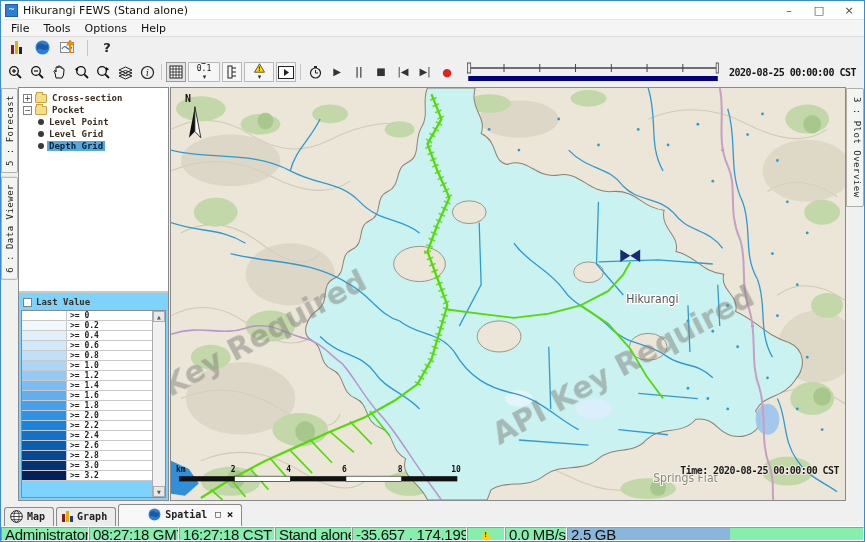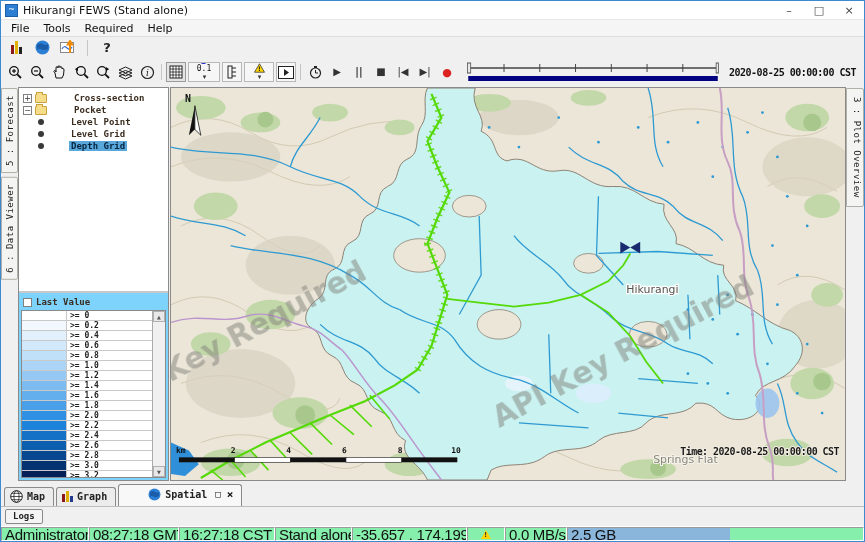--- a/index.html
+++ b/index.html
@@ -62,21 +62,21 @@
     background:#fff; margin:1px 0 0 0; min-height:0; }
   .tree{ height:205px; overflow:hidden; padding:4px 2px 2px 4px; font-family:"DejaVu Sans Mono",monospace;
     font-size:9px; font-weight:bold; color:#3b2d20; border-bottom:2px solid #c8c8c8; }
   .tree-row{ display:flex; align-items:center; height:12px; gap:3px; white-space:nowrap; }
   .expander{ width:9px; height:9px; border:1px solid #808080; background:#fff; font-size:8px; line-height:7px;
     text-align:center; color:#333; font-weight:normal; flex:0 0 auto; font-family:"DejaVu Sans",sans-serif;}
   .folder{ width:12px; height:9px; background:#f5dd8a; border:1px solid #c9a23e; border-radius:1px; position:relative; flex:0 0 auto;}
   .folder:before{ content:""; position:absolute; top:-3px; left:0; width:5px; height:2px; background:#f5dd8a; border:1px solid #c9a23e; border-bottom:none; }
   .bullet{ width:6px; height:6px; border-radius:50%; background:#3a3a3a; flex:0 0 auto; margin-left:1px; }
   .tree-child{ margin-left:14px; }
-  .tree-label{ padding:0 2px;margin-left:22px; }
+  .tree-label{ padding:0 2px; }
   .tree-label.selected{ background:#58a8dc; color:#06233c; }
   
   .legend{ flex:1; display:flex; flex-direction:column; min-height:0; padding:2px; background:#7dd3fc; }
   .legend-header{ height:15px; display:flex; align-items:center; gap:4px; padding:1px 2px 2px 2px;
     font-family:"DejaVu Sans Mono",monospace; font-size:9px; font-weight:bold; color:#3b2d20; }
   .checkbox{ width:9px; height:9px; border:1px solid #808080; background:#fff; flex:0 0 auto; }
   .legend-table{ flex:1; border:1px solid #8a8a8a; display:flex; min-height:0; }
   .lg-rows{ flex:1; display:flex; flex-direction:column; overflow:hidden; }
   .lg-row{ flex:0 0 10px; display:flex; border-bottom:1px solid #c9c9c9; }
   .lg-sw{ width:45px; border-right:1px solid #c9c9c9; }
@@ -124,21 +124,21 @@
     <div class="win-controls">
       <div class="win-btn">–</div>
       <div class="win-btn">□</div>
       <div class="win-btn">×</div>
     </div>
   </div>
 
   <div class="menubar">
     <span class="menu-item">File</span>
     <span class="menu-item">Tools</span>
-    <span class="menu-item">Required</span>
+    <span class="menu-item">Options</span>
     <span class="menu-item">Help</span>
   </div>
 
   <div class="toolbar1">
     <div class="tb-icon">
       <span class="bars">
         <i style="height:9px;background:#8a1a1a"></i>
           <i style="height:13px;background:#e0b000"></i>
           <i style="height:7px;background:#222"></i>
       </span>
@@ -629,23 +629,20 @@
       <svg width="13" height="13" viewBox="0 0 13 13">
         <circle cx="6.5" cy="6.5" r="6" fill="#2b7fd4"></circle>
         <path d="M2,4.5 Q4.5,2 7,3.8 Q9.5,5.5 11,4 L11,8 Q8,10 5.5,8.5 Q3,7.5 2,9 Z" fill="#1a5ca8"></path>
       </svg>
       <span>Spatial</span>
       <span class="maxi">□</span>
       <span class="close-x">×</span>
     </div>
   </div>
 
-  <div class="logs-row">
-    <span class="logs-btn">Logs</span>
-  </div>
 
   <div class="statusbar">
     <div class="seg" style="width:88px">Administrator</div>
     <div class="seg" style="width:90px">08:27:18 GMT</div>
     <div class="seg" style="width:96px">16:27:18 CST</div>
     <div class="seg" style="width:77px">Stand alone</div>
     <div class="seg" style="width:115px">-35.657 , 174.199</div>
     <div class="seg" style="width:38px; justify-content:center">
       <span class="warn-tri"></span>
     </div>

